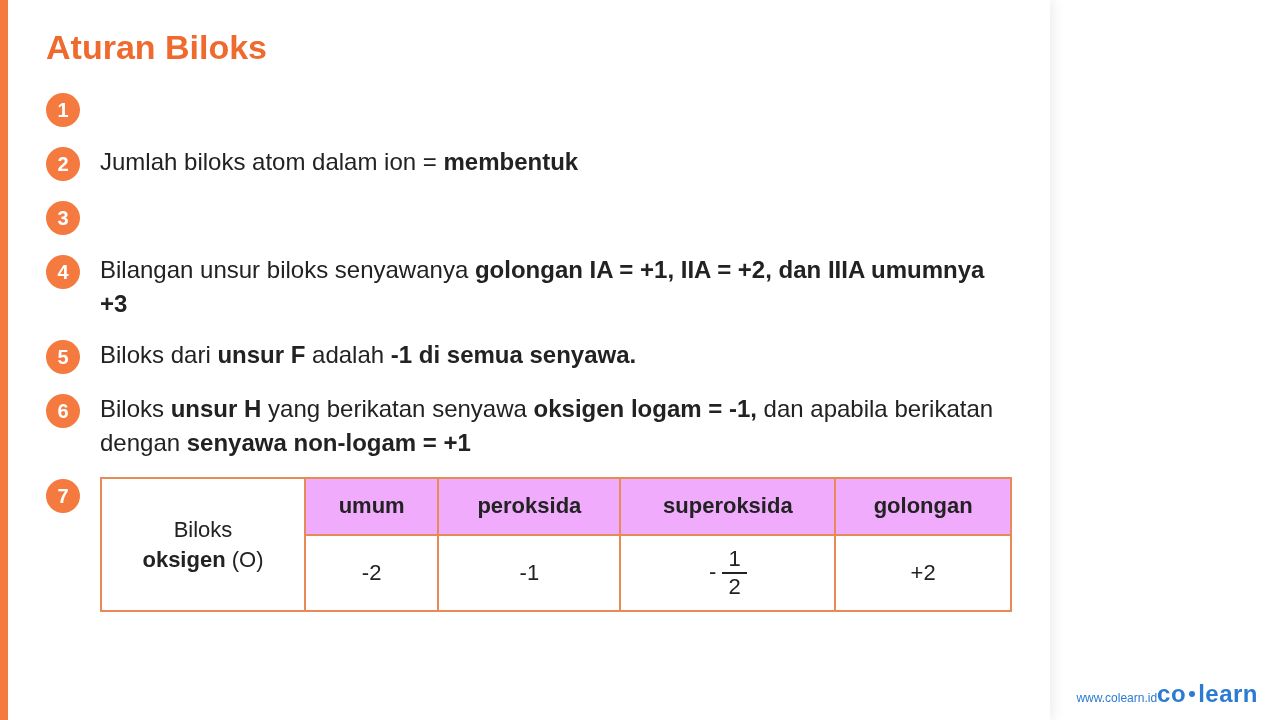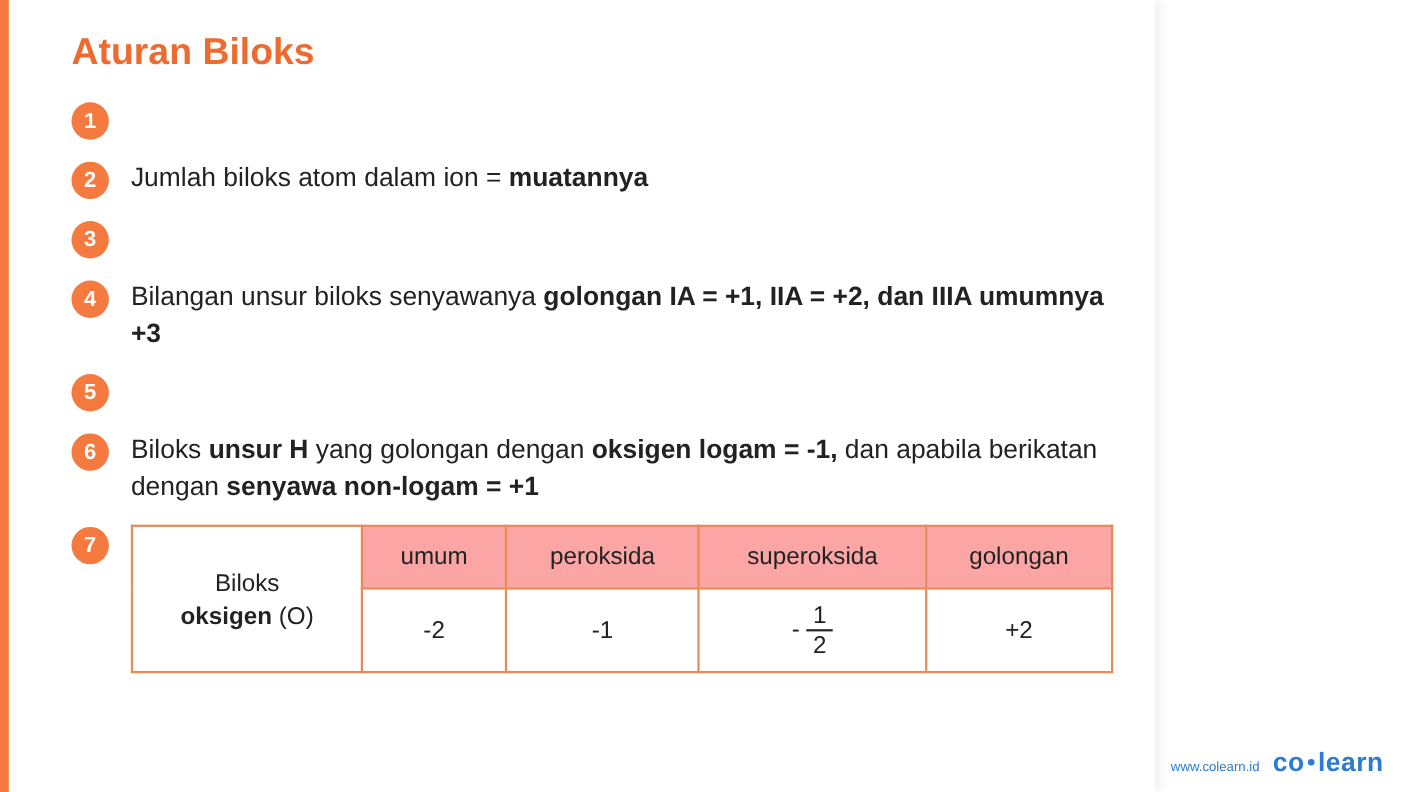--- a/index.html
+++ b/index.html
@@ -11,21 +11,21 @@
     background: #fff;
     position: relative;
     overflow: hidden;
   }
   .page {
     box-sizing: border-box;
     width: 1050px;
     height: 720px;
     background: #fff;
     border-left: 8px solid #f47a3f;
-    padding: 28px 38px 20px 57px;
+    padding: 28px 38px 20px 38px;
     box-shadow: 3px 0 12px rgba(0,0,0,0.08);
     position: relative;
   }
   .title {
     color: #ee6a2f;
     font-size: 34px;
     font-weight: 800;
     margin: 0 0 24px 0;
   }
   .rules {
@@ -66,22 +66,22 @@
     font-size: 22px;
   }
   table.biloks td, table.biloks th {
     border: 2px solid #e88a56;
     text-align: center;
     padding: 12px 18px;
     font-weight: 400;
     color: #222;
   }
   table.biloks th {
-    background: #fca5a5;
-    font-weight: 400;
+    background: #f0abfc;
+    font-weight: 700;
   }
   table.biloks td.rowhead {
     background: #fff;
     font-weight: 400;
     line-height: 1.35;
   }
   table.biloks td.rowhead b { font-weight: 800; }
   .frac {
     display: inline-flex;
     flex-direction: column;
@@ -90,21 +90,21 @@
     line-height: 1;
   }
   .frac .n { border-bottom: 2px solid #222; padding: 0 6px 2px; }
   .frac .d { padding-top: 2px; }
   .footer {
     position: absolute;
     right: 22px;
     bottom: 12px;
     display: flex;
     align-items: baseline;
-    gap: 12px;
+    gap: 0;
     color: #2a7bd1;
   }
   .footer-url {
     font-size: 12px;
     color: #2a7bd1;
   }
   .footer-brand {
     font-size: 24px;
     font-weight: 700;
     color: #2a7bd1;
@@ -129,43 +129,46 @@
 
   <div class="rules">
 
     <div class="rule">
       <div class="num">1</div>
     </div>
 
     <div class="rule">
       <div class="num">2</div>
       <div class="txt">
-        <span>Jumlah biloks atom dalam ion = </span><b>muatannya</b>
+        <span>Jumlah biloks atom dalam ion = </span><b>membentuk</b>
       </div>
     </div>
 
     <div class="rule">
       <div class="num">3</div>
     </div>
 
     <div class="rule">
       <div class="num">4</div>
       <div class="txt">
         <span>Bilangan unsur biloks senyawanya </span><b>golongan IA = +1, IIA = +2, dan IIIA umumnya +3</b>
       </div>
     </div>
 
     <div class="rule">
       <div class="num">5</div>
+      <div class="txt">
+        <span>Biloks dari </span><b>unsur F</b><span> adalah </span><b>-1 di semua senyawa.</b>
+      </div>
     </div>
 
     <div class="rule">
       <div class="num">6</div>
       <div class="txt">
-        <span>Biloks </span><b>unsur H</b><span> yang golongan dengan </span><b>oksigen logam = -1,</b><span> dan apabila berikatan dengan </span><b>senyawa non-logam = +1</b>
+        <span>Biloks </span><b>unsur H</b><span> yang berikatan senyawa </span><b>oksigen logam = -1,</b><span> dan apabila berikatan dengan </span><b>senyawa non-logam = +1</b>
       </div>
     </div>
 
     <div class="rule table-row">
       <div class="num">7</div>
       <div class="txt">
         <table class="biloks">
           <tbody>
               <tr>
             <td class="rowhead" rowspan="2">

